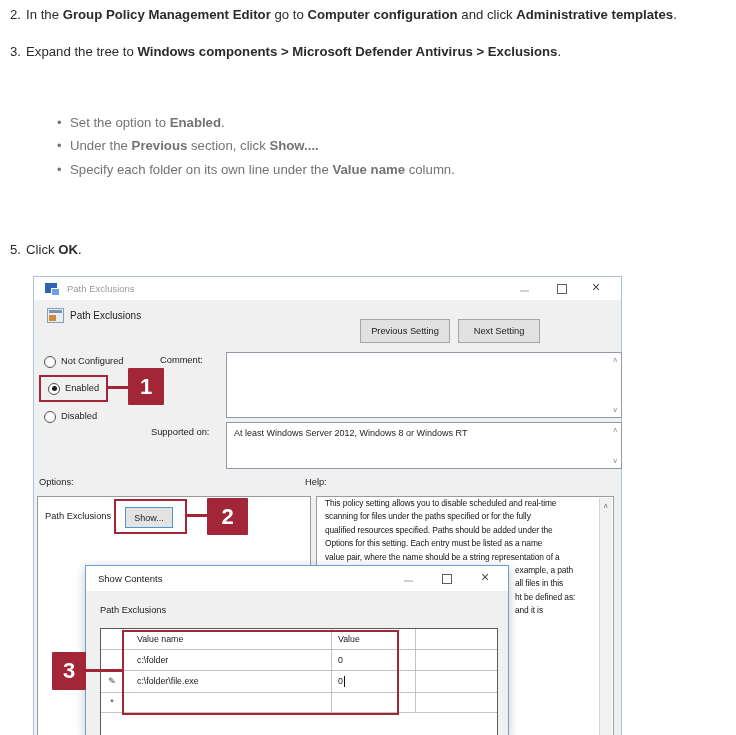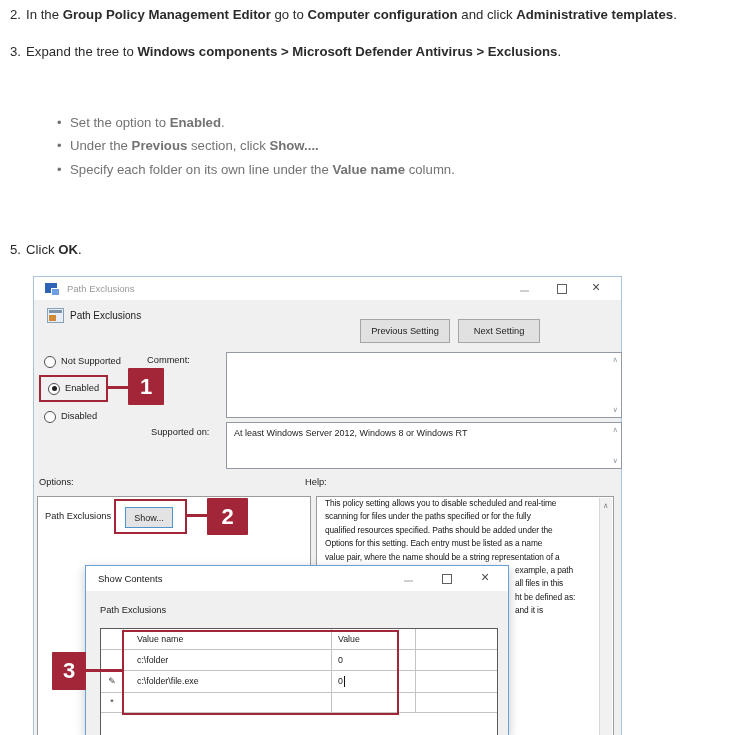--- a/index.html
+++ b/index.html
@@ -83,27 +83,27 @@
         <span class="wc-cls" style="left:558px;top:3px;position:absolute">×</span>
       </div>
 
       <span class="polico"></span>
       <span class="lbl" style="left:36px;top:33px;font-size:10px">Path Exclusions</span>
 
       <div class="btn" style="left:326px;top:42px;width:88px;height:22px">Previous Setting</div>
       <div class="btn" style="left:424px;top:42px;width:80px;height:22px">Next Setting</div>
 
       <span class="rad" style="left:10px;top:79px"></span>
-      <span class="lbl" style="left:27px;top:79px">Not Supported</span>
+      <span class="lbl" style="left:27px;top:79px">Not Configured</span>
       <span class="rad on" style="left:14px;top:106px"></span>
       <span class="lbl" style="left:31px;top:106px">Enabled</span>
       <span class="rad" style="left:10px;top:134px"></span>
       <span class="lbl" style="left:27px;top:134px">Disabled</span>
 
-      <span class="lbl" style="left:113px;top:78px">Comment:</span>
+      <span class="lbl" style="left:126px;top:78px">Comment:</span>
       <div class="box" style="left:192px;top:75px;width:394px;height:64px">
         <span class="sarr" style="right:3px;top:3px">∧</span>
         <span class="sarr" style="right:3px;bottom:3px">∨</span>
       </div>
 
       <span class="lbl" style="left:117px;top:150px">Supported on:</span>
       <div class="box" style="left:192px;top:145px;width:394px;height:45px">
         <span class="lbl" style="left:7px;top:5px;font-size:9px">At least Windows Server 2012, Windows 8 or Windows RT</span>
         <span class="sarr" style="right:3px;top:3px">∧</span>
         <span class="sarr" style="right:3px;bottom:3px">∨</span>

